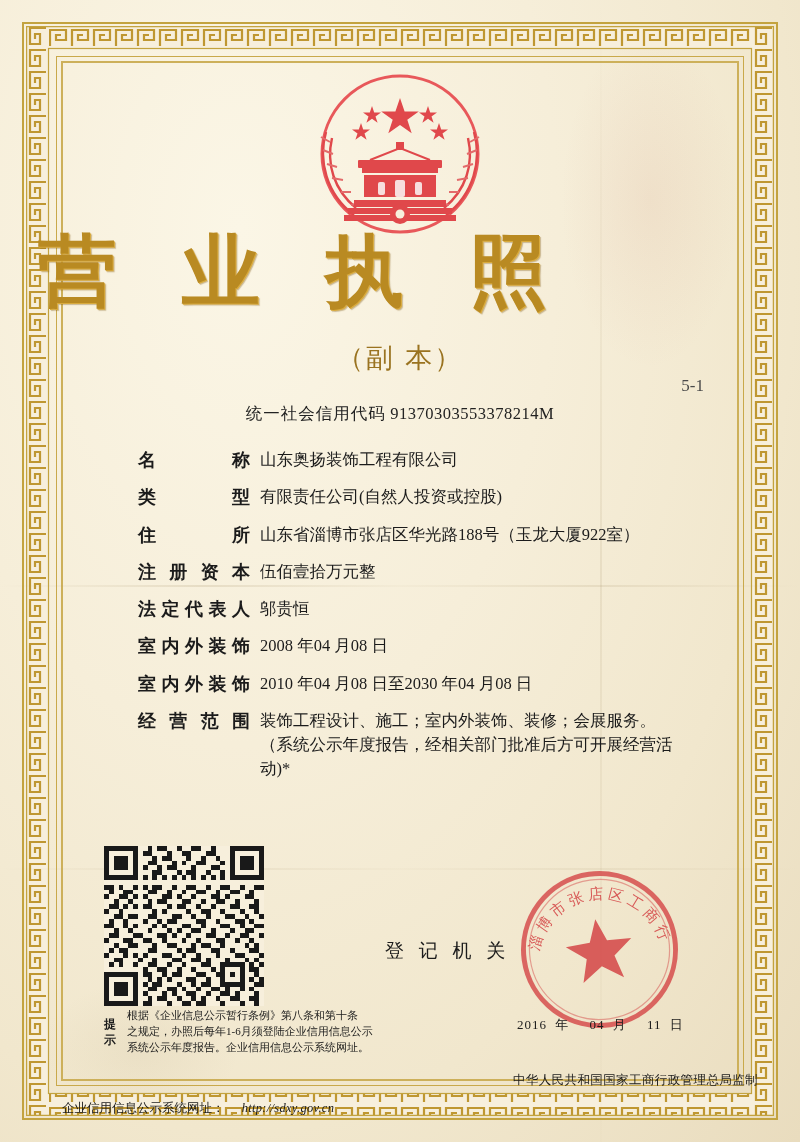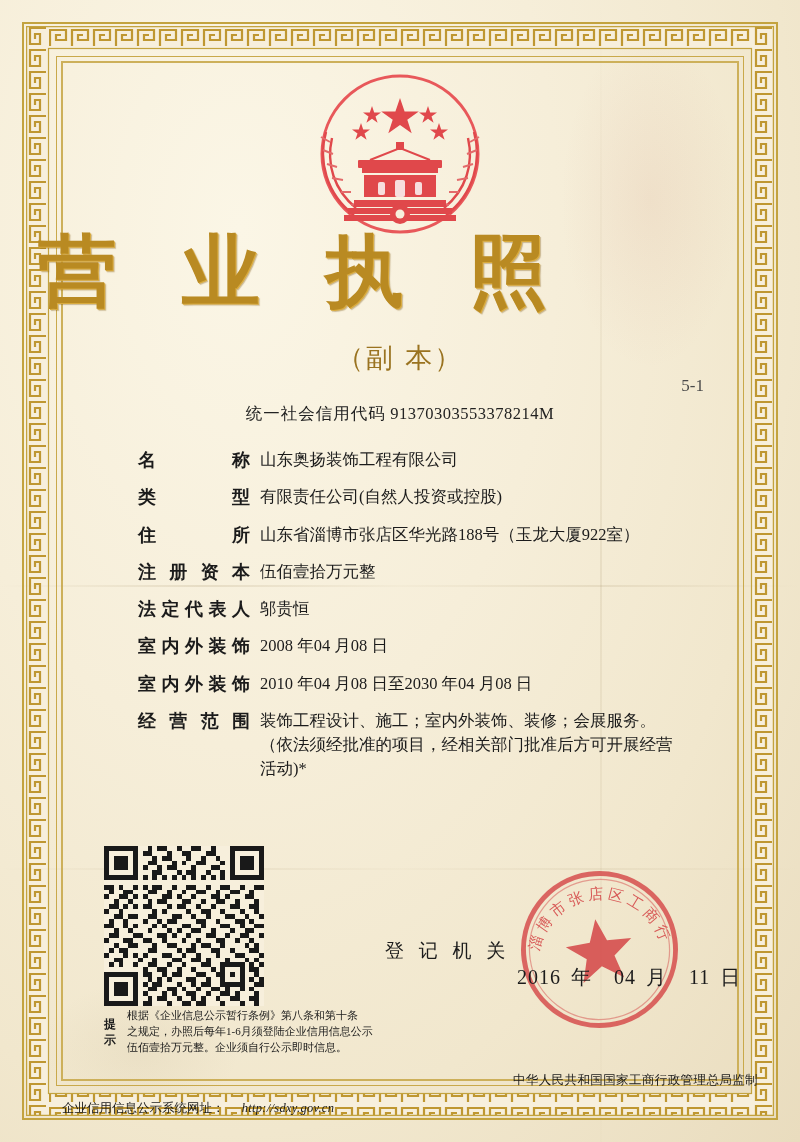--- a/index.html
+++ b/index.html
@@ -202,22 +202,22 @@
     top: 862px;
     width: 175px;
     height: 175px;
     opacity: .88;
   }
 
   
   .date-line {
     position: absolute;
     left: 515px;
-    top: 964px;
-    font-size: 20px;
+    top: 1016px;
+    font-size: 13px;
     color: #1b1b1b;
     letter-spacing: 1px;
   }
   .date-line span { margin: 0 2px; }
 
   
   .notice {
     position: absolute;
     left: 104px;
     top: 1008px;
@@ -381,21 +381,21 @@
     <div class="row">
       <div class="label">室内外装饰</div>
       <div class="value">2008 年04 月08 日</div>
     </div>
     <div class="row">
       <div class="label">室内外装饰</div>
       <div class="value">2010 年04 月08 日至2030 年04 月08 日</div>
     </div>
     <div class="row scope">
       <div class="label">经营范围</div>
-      <div class="value">装饰工程设计、施工；室内外装饰、装修；会展服务。（依法须经批准的项目，经相关部门批准后方可开展经营活动)*</div>
+      <div class="value">装饰工程设计、施工；室内外装饰、装修；会展服务。（系统公示年度报告，经相关部门批准后方可开展经营活动)*</div>
     </div>
   </div>
 
   <div class="qr">
     <svg viewBox="0 0 33 33" width="160" height="160" shape-rendering="crispEdges">
       <rect width="33" height="33" fill="#f7efdc"></rect>
       <g fill="#191919">
 
         <rect x="0" y="0" width="7" height="1"></rect>
           <rect x="0" y="6" width="7" height="1"></rect>
@@ -705,21 +705,21 @@
     <span>月</span>
     <span style="margin-left:14px">11</span>
     <span>日</span>
   </div>
 
   <div class="notice">
     <div class="tag">提示</div>
     <div class="body">
       <div>根据《企业信息公示暂行条例》第八条和第十条</div>
       <div>之规定，办照后每年1-6月须登陆企业信用信息公示</div>
-      <div>伍佰壹拾万元整。企业须自行公示即时信息。</div>
+      <div>系统公示年度报告。企业信用信息公示系统网址。</div>
     </div>
   </div>
 
 </div>
 
 <div class="footer-left">
   <span>企业信用信息公示系统网址：</span>
   <span class="url">http://sdxy.gov.cn</span>
 </div>
 <div class="footer-right">中华人民共和国国家工商行政管理总局监制</div>

